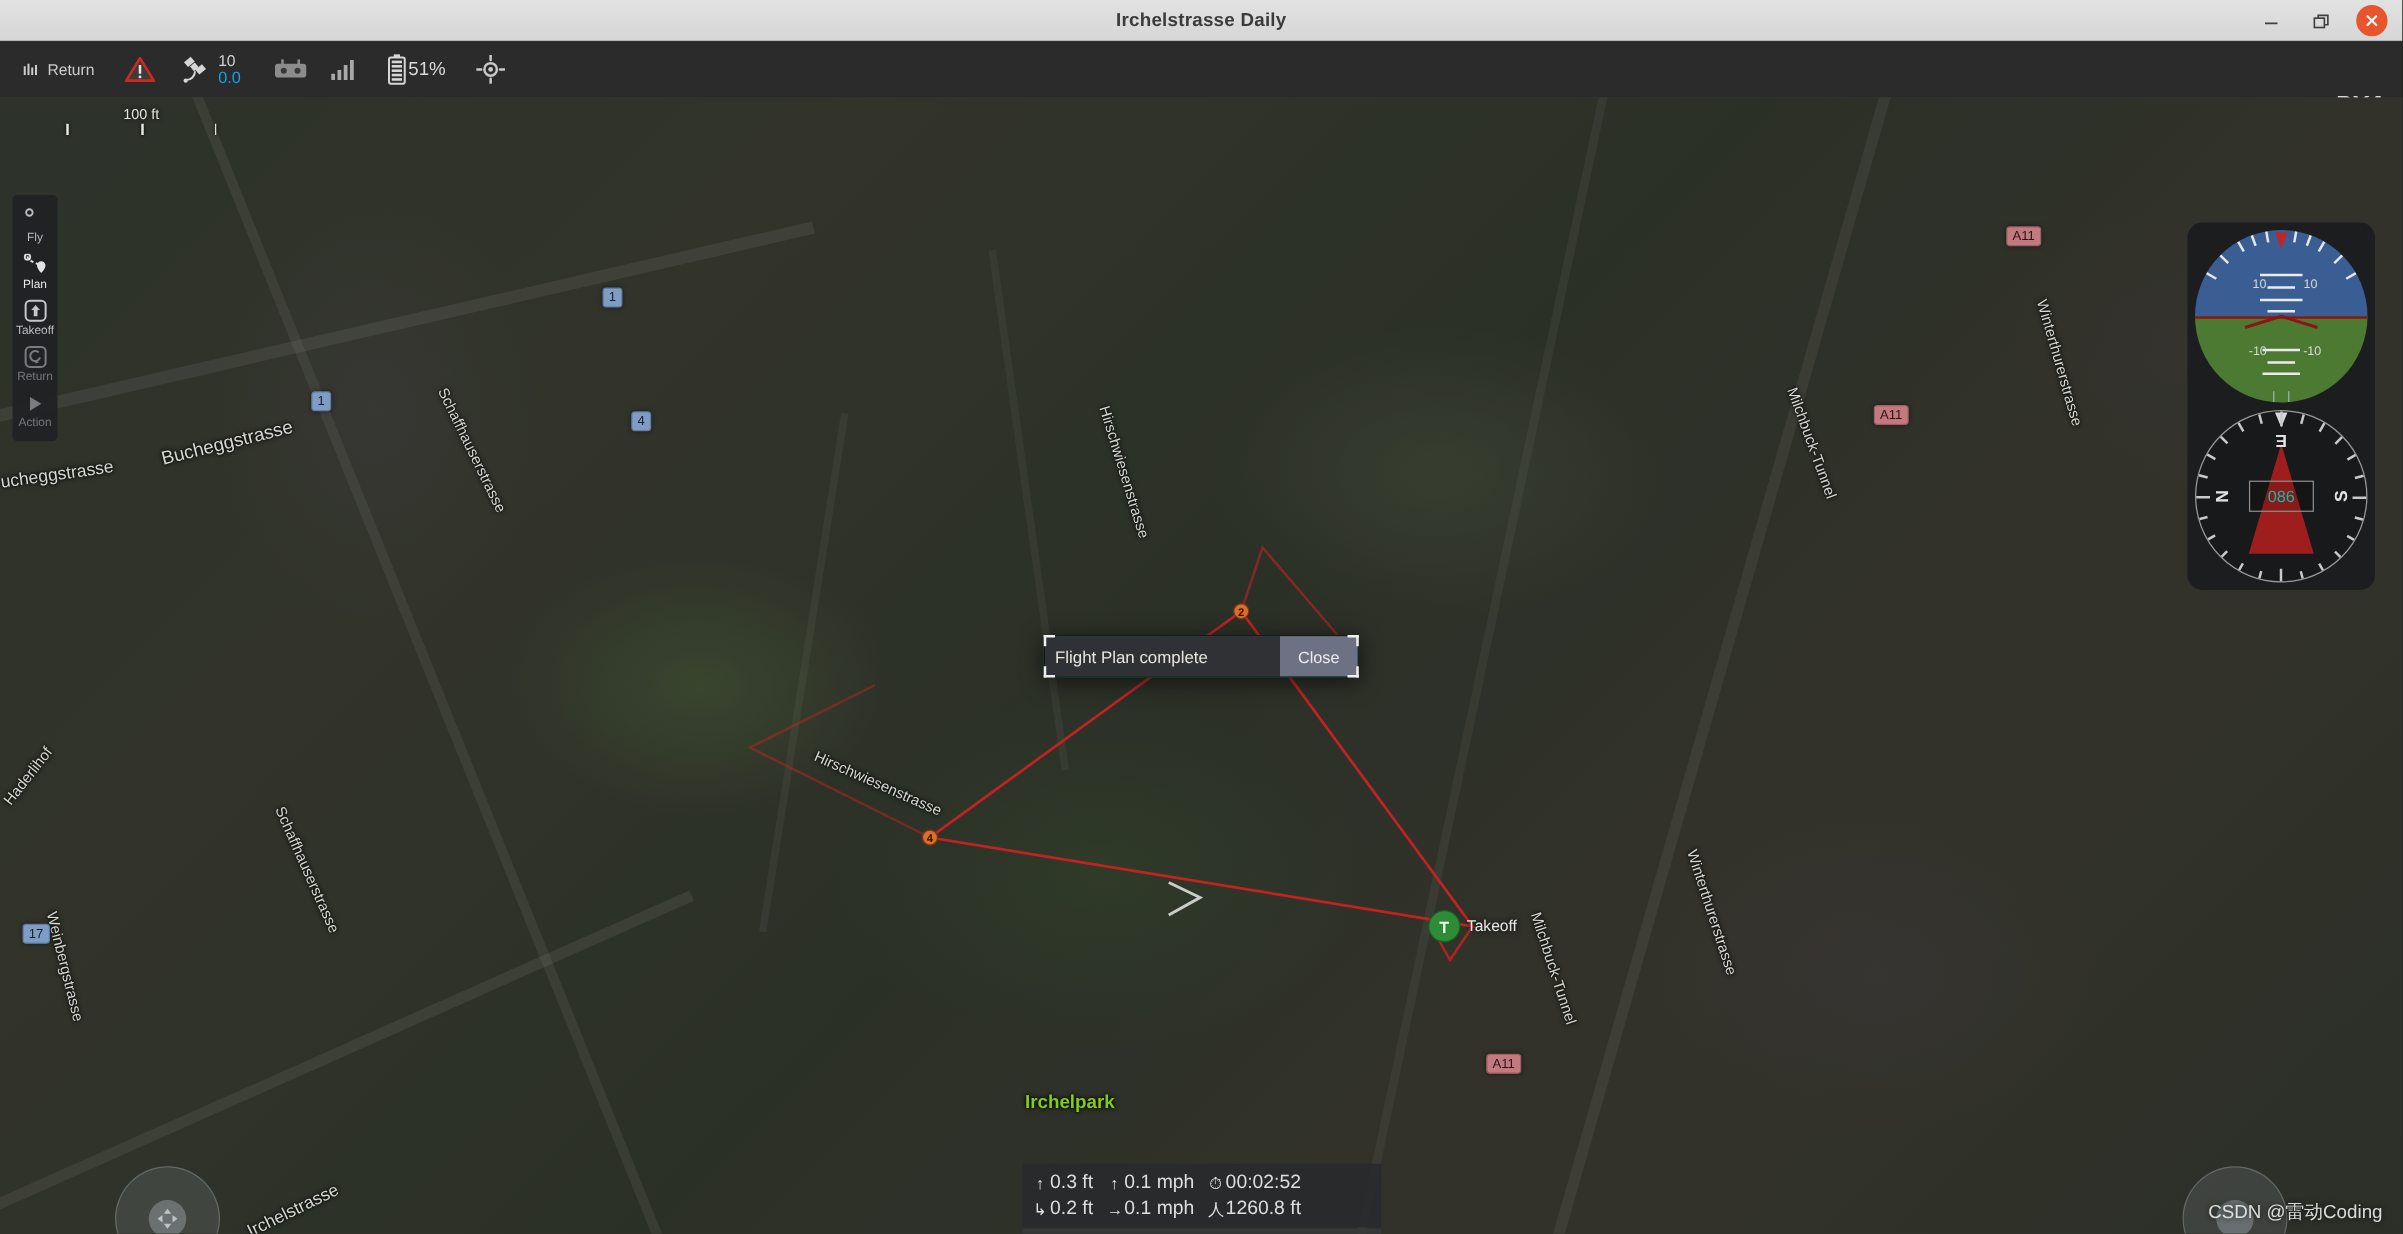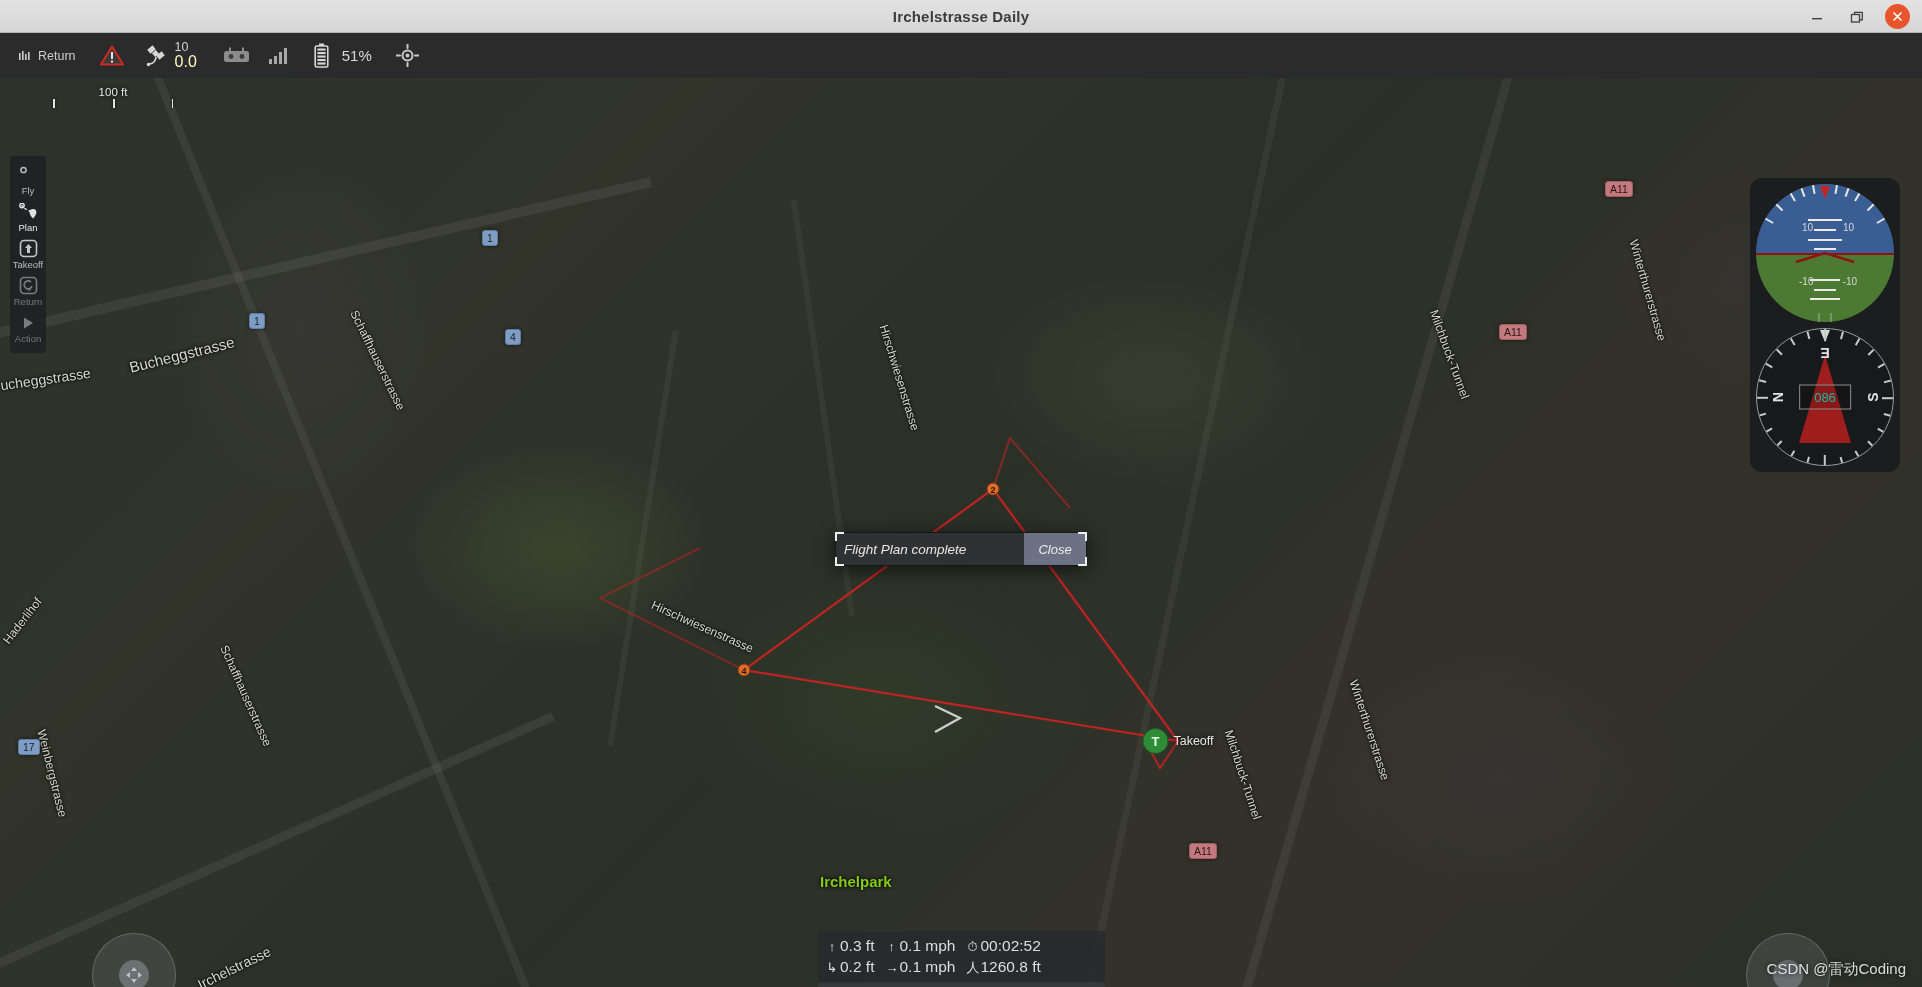--- a/index.html
+++ b/index.html
@@ -56,24 +56,24 @@
     content:''; position:absolute; left:4px; top:3px; width:9px; height:10px;
     background:#24577f; border-radius: 60% 0 60% 60%;
   }
   .ready-text { font-size:18px; color:#cfcfc6; letter-spacing:.3px; }
 
   .tb-item { display:flex; align-items:center; height:45px; padding: 0 6px; }
   .tb-return { margin-left:12px; gap:4px; color:#cdcdcd; font-size:12.5px; }
   .tb-warn { margin-left:12px; }
   .tb-gps { margin-left:8px; gap:5px; }
   .gps-vals { display:flex; flex-direction:column; line-height:1.02; font-size:12.5px; color:#d2d2d2; }
-  .gps-vals .v2 { color:#fef9c3; font-size:16px;}
+  .gps-vals .v2 { color:#0ea5e9; font-size:13px;}
   .tb-rc { margin-left:14px; }
   .tb-sig { margin-left:6px; }
-  .tb-bat { margin-left:12px; gap:13px; }
+  .tb-bat { margin-left:12px; gap:2px; }
   .bat-pct { font-size:15px; color:#d9d9d9; }
   .tb-gpsicon { margin-left:12px; }
 
   .px4logo {
     position:absolute; right:18px; top:40px; text-align:right; user-select:none;
   }
   .px4logo .big { font-size:21px; font-weight:bold; color:#d8d8d8; letter-spacing:-1px; font-style:italic;}
   .px4logo .small { font-size:6.5px; color:#9a9a9a; letter-spacing:.6px; margin-top:-3px;}
 
   
@@ -159,25 +159,24 @@
     padding:5px 0 7px; display:flex; flex-direction:column; align-items:center;
   }
   .ts-item { width:36px; display:flex; flex-direction:column; align-items:center; padding:3px 0 2px; }
   .ts-item .lbl { font-size:9.5px; color:#b9bcc0; margin-top:0px;}
   .ts-item.sel .lbl { color:#e7e9ea; }
   .ts-item .ico { height:21px; display:flex; align-items:center; justify-content:center; }
   .ts-item.dim .lbl, .ts-item.dim .ico { opacity:.55; }
 
   
   .dialog {
-    position:absolute; left:835px; top:454px; width:252px;
+    position:absolute; left:835px; top:430px; width:252px;
     background:#0f766e;
     box-shadow: 0 3px 18px rgba(0,0,0,.6);
     border:1px solid #161718;
-    font-style:italic;
   }
   .dlg-corner { position:absolute; width:9px; height:9px; border-color:#f0f0f0; border-style:solid; border-width:0;}
   .dlg-c-tl { left:-1px; top:-1px; border-left-width:2px; border-top-width:2px;}
   .dlg-c-tr { right:-1px; top:-1px; border-right-width:2px; border-top-width:2px;}
   .dlg-c-bl { left:-1px; bottom:-1px; border-left-width:2px; border-bottom-width:2px;}
   .dlg-c-br { right:-1px; bottom:-1px; border-right-width:2px; border-bottom-width:2px;}
 
   .dlg-head { display:flex; align-items:stretch; height:32px; background:#303134;}
   .dlg-title {
     flex:1; display:flex; align-items:center; padding-left:8px;

